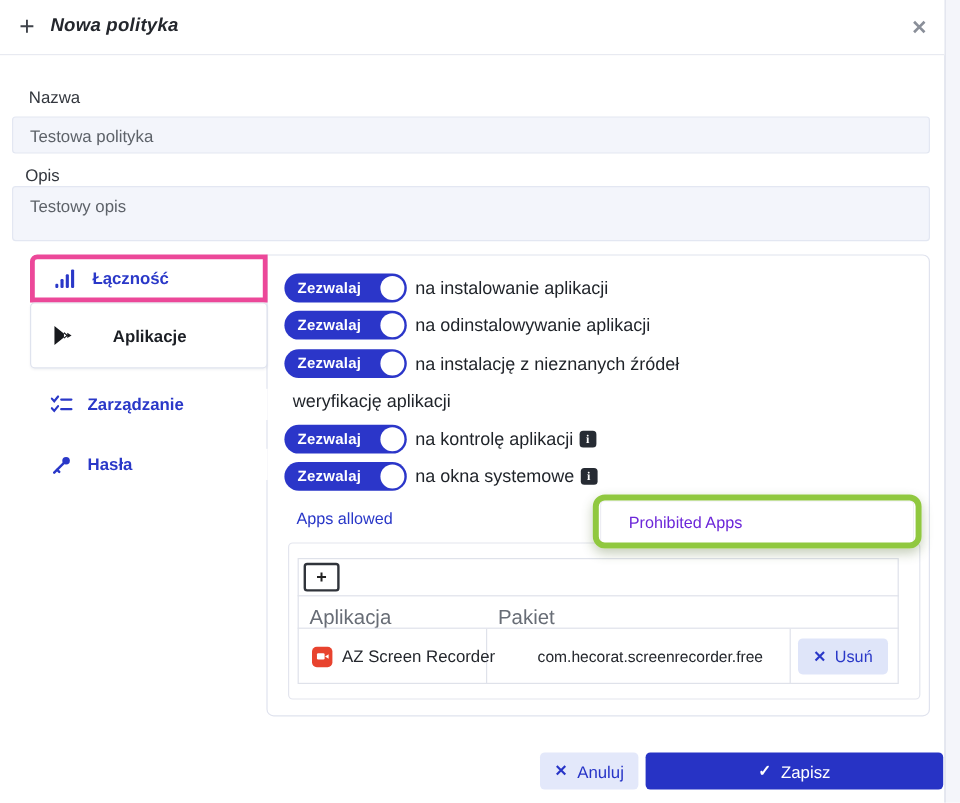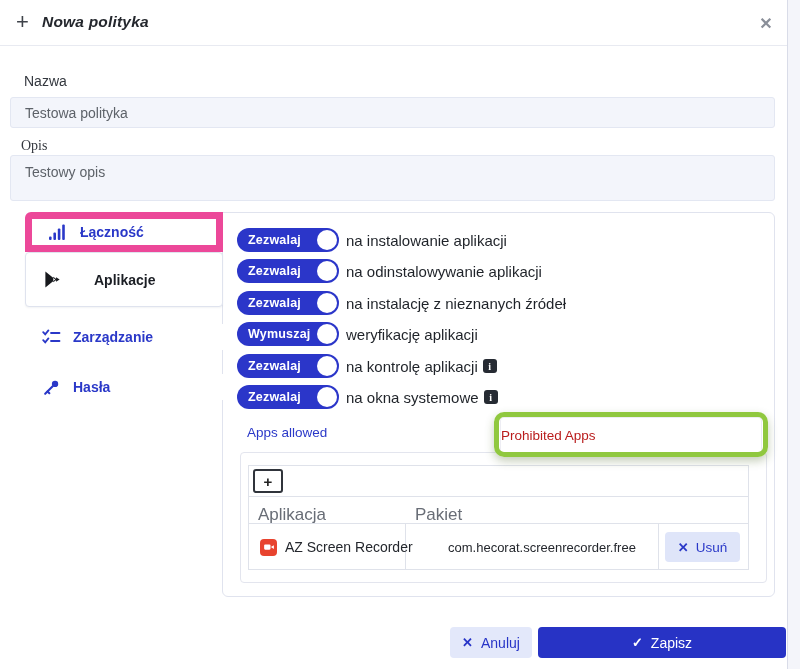--- a/index.html
+++ b/index.html
@@ -19,50 +19,50 @@
   .plus-glyph{left:16px;top:10px;font-size:22px;font-weight:400;color:#3f434a;line-height:24px;}
   .modal-title{left:42px;top:13px;font-size:15.5px;font-weight:600;color:#24272d;letter-spacing:.2px;font-style:italic;}
   .close-btn{left:754px;top:11px;width:24px;height:24px;font-size:16px;font-weight:700;color:#8a8f99;
     display:flex;align-items:center;justify-content:center;cursor:pointer;}
 
   
   .field-label{font-size:14px;color:#33373e;}
   .name-label{left:24px;top:73px;}
   .name-input{left:10px;top:97px;width:765px;height:31px;background:#f3f5fb;border:1px solid #e3e7f2;border-radius:3px;
     box-sizing:border-box;font-size:14px;color:#5d6269;padding:0 14px;font-family:"Liberation Sans",sans-serif;outline:none;}
-  .desc-label{left:21px;top:138px;font-family:Liberation Serif, serif;}
+  .desc-label{left:21px;top:138px;}
   .desc-input{left:10px;top:155px;width:765px;height:46px;background:#f3f5fb;border:1px solid #e3e7f2;border-radius:3px;
     box-sizing:border-box;font-size:14px;color:#5d6269;padding:8px 14px;font-family:"Liberation Sans",sans-serif;outline:none;resize:none;}
 
   
   .content-panel{left:222px;top:212px;width:553px;height:385px;border:1px solid #e0e3ee;border-radius:0 6px 6px 6px;box-sizing:border-box;background:#fff;}
 
   
   .side-tab{box-sizing:border-box;display:flex;align-items:center;gap:12px;padding-left:16px;background:#fff;cursor:pointer;}
-  .tab-card-1{left:25px;top:212px;width:198px;height:40px;border:7px solid #ec4899;border-radius:6px 0 0 0;}
+  .tab-card-1{left:25px;top:212px;width:198px;height:40px;border:4px solid #ec4899;border-radius:6px 0 0 0;}
   .tab-card-2{left:25px;top:252px;width:198px;height:55px;border:1px solid #dfe3ee;border-radius:4px;box-shadow:0 1px 2px rgba(40,50,90,.06);gap:32px;}
   .tab-plain-3{left:25px;top:324px;width:198px;height:26px;border:none;}
   .tab-plain-4{left:25px;top:374px;width:198px;height:26px;border:none;}
   .side-tab .lbl{font-size:14px;font-weight:700;color:#2a38c8;}
   .side-tab.active .lbl{color:#1b1e24;}
   .tab-icon{width:20px;height:20px;display:flex;align-items:center;justify-content:center;}
 
   
   .toggle-row{left:237px;height:24px;display:flex;align-items:center;}
   .toggle-pill{width:102px;height:24px;background:#2b36c9;border-radius:12px;position:relative;display:flex;align-items:center;cursor:pointer;flex:none;}
   .toggle-pill .pill-label{color:#fff;font-size:12.5px;font-weight:700;padding-left:11px;letter-spacing:.2px;}
   .toggle-knob{position:absolute;right:2px;top:2px;width:20px;height:20px;background:#fff;border-radius:50%;}
   .toggle-text{margin-left:7px;font-size:15px;color:#1f2329;}
   .info-chip{margin-left:5px;width:14px;height:14px;background:#262b33;border-radius:3px;color:#fff;
     font-size:10px;font-weight:700;display:flex;align-items:center;justify-content:center;font-family:"Liberation Serif",serif;cursor:pointer;}
 
   
   .tab-allowed{left:247px;top:425px;font-size:13.5px;color:#2a38c8;cursor:pointer;}
   .tab-prohibited{left:500px;top:417px;width:262px;height:36px;background:#fff;border:1px solid #ededf3;border-bottom:none;border-radius:4px 4px 0 0;
-    box-sizing:border-box;display:flex;align-items:center;padding-left:0;font-size:13.5px;color:#b91c1c;cursor:pointer;z-index:3;}
+    box-sizing:border-box;display:flex;align-items:center;padding-left:23px;font-size:13.5px;color:#6d28d9;cursor:pointer;z-index:3;}
   .highlight-box{left:494px;top:412px;width:274px;height:45px;border:5px solid #90c83f;border-radius:10px;box-sizing:border-box;
     box-shadow:0 4px 10px rgba(60,90,20,.30);z-index:4;pointer-events:none;}
 
   
   .apps-card{left:240px;top:452px;width:527px;height:131px;border:1px solid #e3e5ee;border-radius:4px;box-sizing:border-box;background:#fff;}
   .apps-table{left:248px;top:465px;width:501px;height:105px;border:1px solid #dfe2ea;box-sizing:border-box;background:#fff;}
   .table-toolbar{left:248px;top:465px;width:501px;height:32px;border-bottom:1px solid #dfe2ea;box-sizing:border-box;}
   .add-app-btn{left:253px;top:469px;width:30px;height:24px;border:2px solid #30343b;border-radius:3px;box-sizing:border-box;
     display:flex;align-items:center;justify-content:center;font-size:15px;font-weight:700;color:#222;background:#fff;cursor:pointer;}
   .col-header{font-size:17px;color:#686d76;}
@@ -171,24 +171,20 @@
 
   <div class="abs toggle-row" style="top:291px">
     <span class="toggle-pill">
       <span class="pill-label">Zezwalaj</span>
       <span class="toggle-knob"></span>
     </span>
     <span class="toggle-text">na instalację z nieznanych źródeł</span>
   </div>
 
   <div class="abs toggle-row" style="top:322px">
-    <span class="toggle-pill">
-      <span class="pill-label">Wymuszaj</span>
-      <span class="toggle-knob"></span>
-    </span>
     <span class="toggle-text">weryfikację aplikacji</span>
   </div>
 
   <div class="abs toggle-row" style="top:354px">
     <span class="toggle-pill">
       <span class="pill-label">Zezwalaj</span>
       <span class="toggle-knob"></span>
     </span>
     <span class="toggle-text">na kontrolę aplikacji</span>
     <span class="info-chip">i</span>

